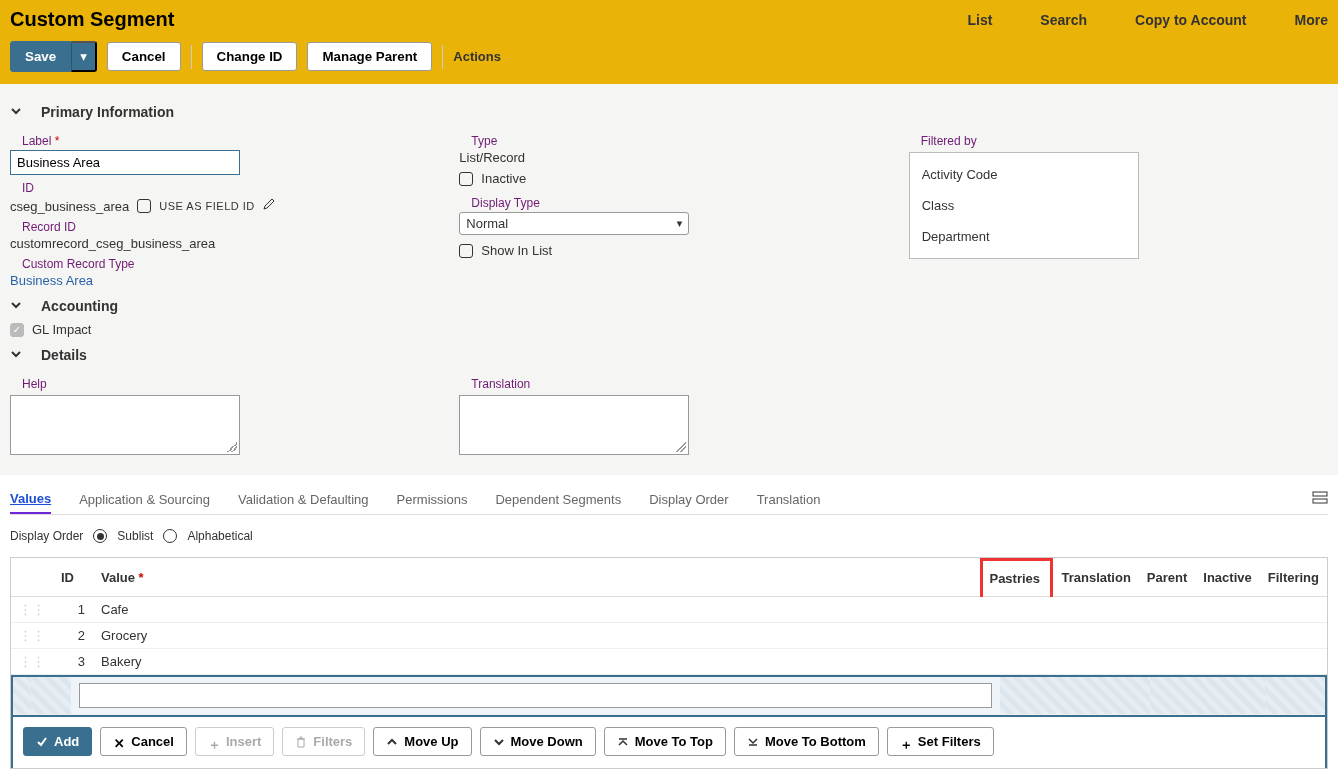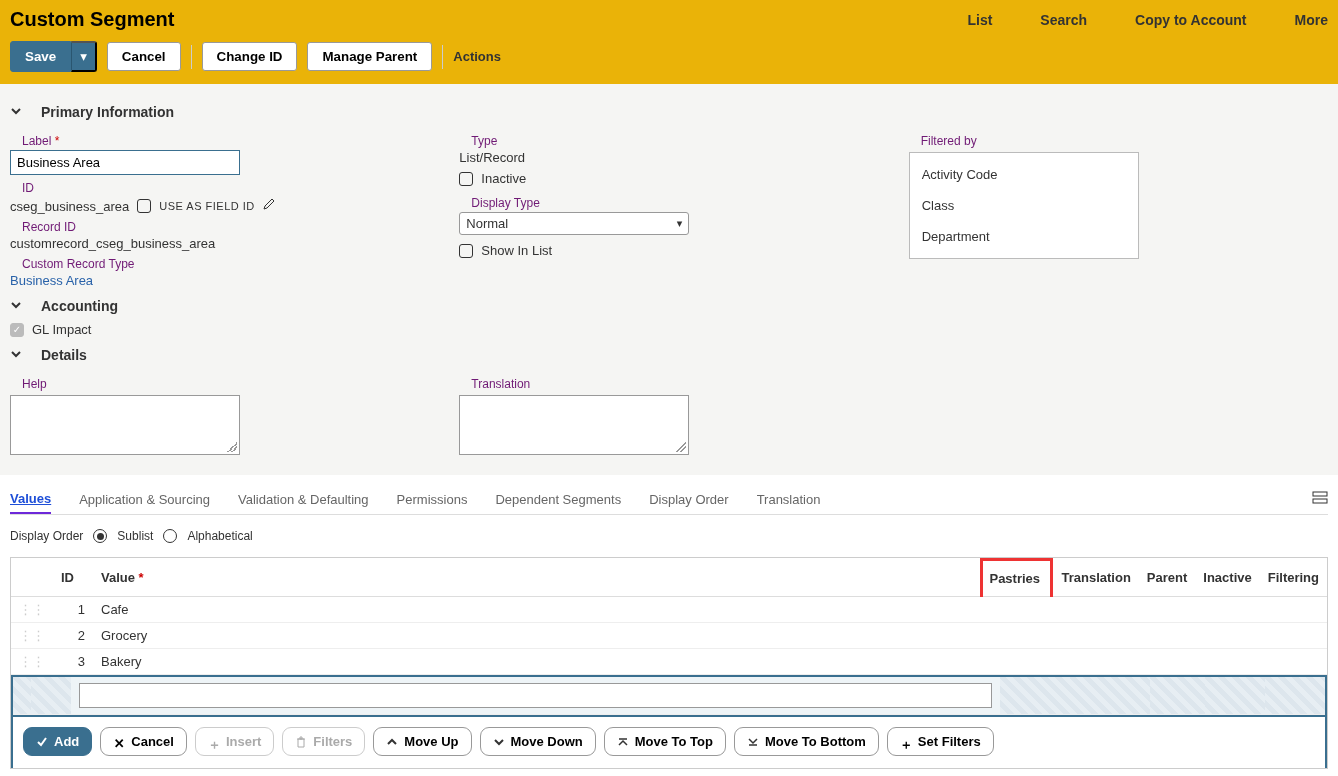--- a/index.html
+++ b/index.html
@@ -55,21 +55,21 @@
 .table thead th { text-align: left; padding: 6px 8px; font-size: 13px; font-weight: bold; border-bottom: 1px solid #ddd; }
 .table td { padding: 5px 8px; border-bottom: 1px solid #eee; }
 .drag-handle { color: #ccc; cursor: grab; width: 18px; text-align: center; }
 .id-col { width: 40px; text-align: right; }
 .pastries-hdr { border: 3px solid #e33; padding: 10px 6px !important; }
 .edit-row { background: #eef4f7; outline: 2px solid #3a6f8f; }
 .edit-row td { padding: 6px 8px; }
 .edit-cell-input { width: 100%; border: 1px solid #999; padding: 4px; background: #fff; }
 .hatch { background: repeating-linear-gradient(45deg, #e7eef3 0, #e7eef3 5px, #dde6ed 5px, #dde6ed 10px); }
 .sublist-btns { display: flex; gap: 8px; padding: 12px 10px; background: #fff; border: 2px solid #3a6f8f; border-top: 1px solid #ccc; }
-.sb-btn { display: flex; align-items: center; gap: 6px; background: #fff; border: 1px solid #999; padding: 6px 12px; border-radius: 9px; font-weight: bold; cursor: pointer; font-size: 13px; }
+.sb-btn { display: flex; align-items: center; gap: 6px; background: #fff; border: 1px solid #999; padding: 6px 12px; border-radius: 3px; font-weight: bold; cursor: pointer; font-size: 13px; }
 .sb-btn.primary { background: #3a6f8f; color: #fff; border-color: #3a6f8f; }
 .sb-btn.disabled { color: #aaa; border-color: #ccc; cursor: default; }
 .sb-btn svg, .sb-btn .ico { width: 12px; height: 12px; }
 .group-border { border: 2px solid #3a6f8f; border-bottom: none; }
 </style>
 </head>
 <body>
 
 <div class="header-region">
   <div class="title-row">

